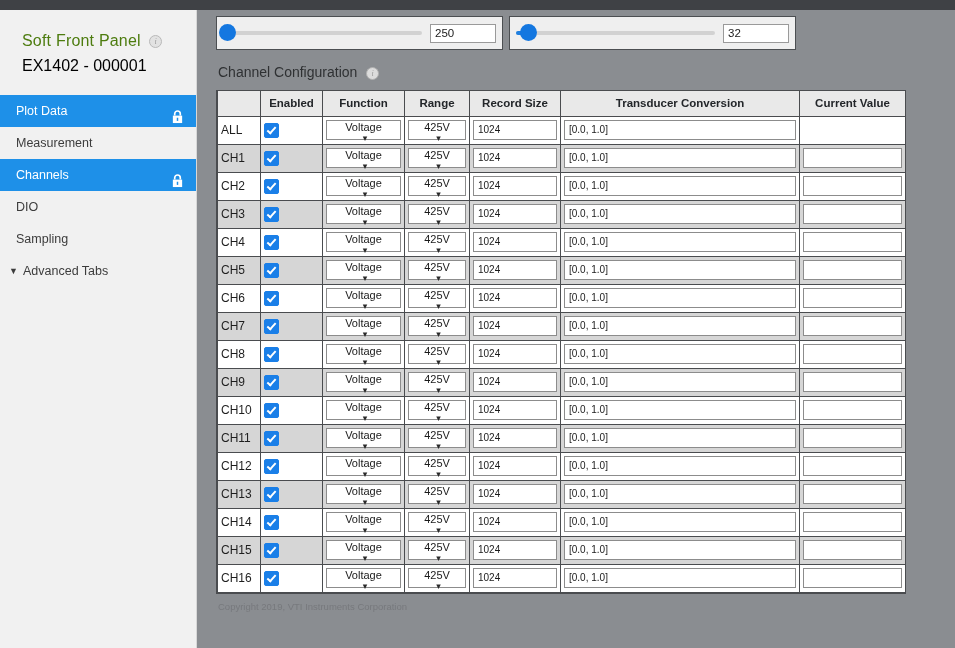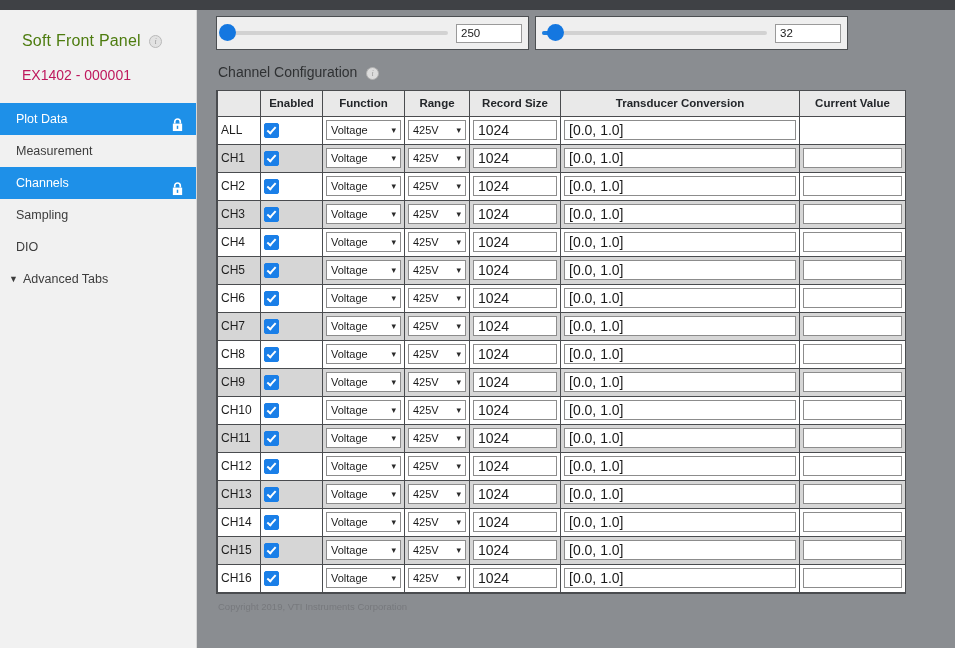--- a/index.html
+++ b/index.html
@@ -44,23 +44,23 @@
     padding: 22px 0 0 22px;
   }
   .app-title {
     font-size: 16px;
     color: #4d7c0f;
     letter-spacing: .2px;
     display: inline-block;
     vertical-align: middle;
   }
   .device-id {
-    font-size: 14px;
-    color: #be185d;
-    margin-top: 17px;
+    font-size: 16px;
+    color: #000000;
+    margin-top: 7px;
     margin-bottom: 20px;
   }
   .info-icon {
     display: inline-block;
     width: 11px; height: 11px;
     border-radius: 50%;
     border: 1px solid #b9b9b9;
     background: #e2e2e2;
     color: #9a9a9a;
     font-size: 8px;
@@ -122,21 +122,21 @@
   }
 
   
   .slider-row {
     display: flex;
     gap: 6px;
     padding-top: 6px;
   }
   .slider-box {
     position: relative;
-    width: 313px;
+    width: 287px;
     height: 34px;
     background: #efefef;
     border: 1px solid #4c4f52;
     box-sizing: border-box;
     display: flex;
     align-items: center;
     padding: 0 6px;
   }
   .slider-track {
     position: relative;
@@ -262,33 +262,34 @@
     height: 20px;
     background: #ffffff;
     border: 1px solid #8c8c8c;
     box-sizing: border-box;
     font-size: 11px;
     color: #1a1a1a;
     display: flex;
     align-items: center;
     justify-content: space-between;
     padding: 0 4px;
+    flex-direction: column;
   }
   .sel .chev {
     font-size: 9px;
     color: #2a2a2a;
     margin-left: 3px;
   }
   .txt {
     width: 100%;
     height: 20px;
     background: #ffffff;
     border: 1px solid #8c8c8c;
     box-sizing: border-box;
-    font-size: 14px;
+    font-size: 10px;
     color: #1a1a1a;
     line-height: 18px;
     padding-left: 4px;
     overflow: hidden;
     white-space: nowrap;
   }
   td.empty-cell { background: #efefef; }
 
   
   .footer {
@@ -316,22 +317,22 @@
               <rect x="2" y="6" width="10" height="8" fill="#ffffff"></rect>
               <path d="M4 6 V4 a3 3 0 0 1 6 0 V6" fill="none" stroke="#ffffff" stroke-width="1.8"></path>
               <rect x="6.2" y="8.3" width="1.6" height="3.4" fill="#1e90e8"></rect>
             </svg></span></div>
         <div class="nav-item"><span>Measurement</span></div>
         <div class="nav-item active"><span>Channels</span><span class="lock-icon"><svg viewBox="0 0 14 15" width="13" height="14">
               <rect x="2" y="6" width="10" height="8" fill="#ffffff"></rect>
               <path d="M4 6 V4 a3 3 0 0 1 6 0 V6" fill="none" stroke="#ffffff" stroke-width="1.8"></path>
               <rect x="6.2" y="8.3" width="1.6" height="3.4" fill="#1e90e8"></rect>
             </svg></span></div>
+        <div class="nav-item"><span>DIO</span></div>
         <div class="nav-item"><span>Sampling</span></div>
-        <div class="nav-item"><span>DIO</span></div>
         <div class="nav-item advanced"><span class="caret">▼</span><span>Advanced Tabs</span></div>
       </div>
   </div>
 
   <div class="content">
     <div class="content-inner">
 
       <div class="slider-row" id="slider-container">
           <div class="slider-box">
             <div class="slider-track">

